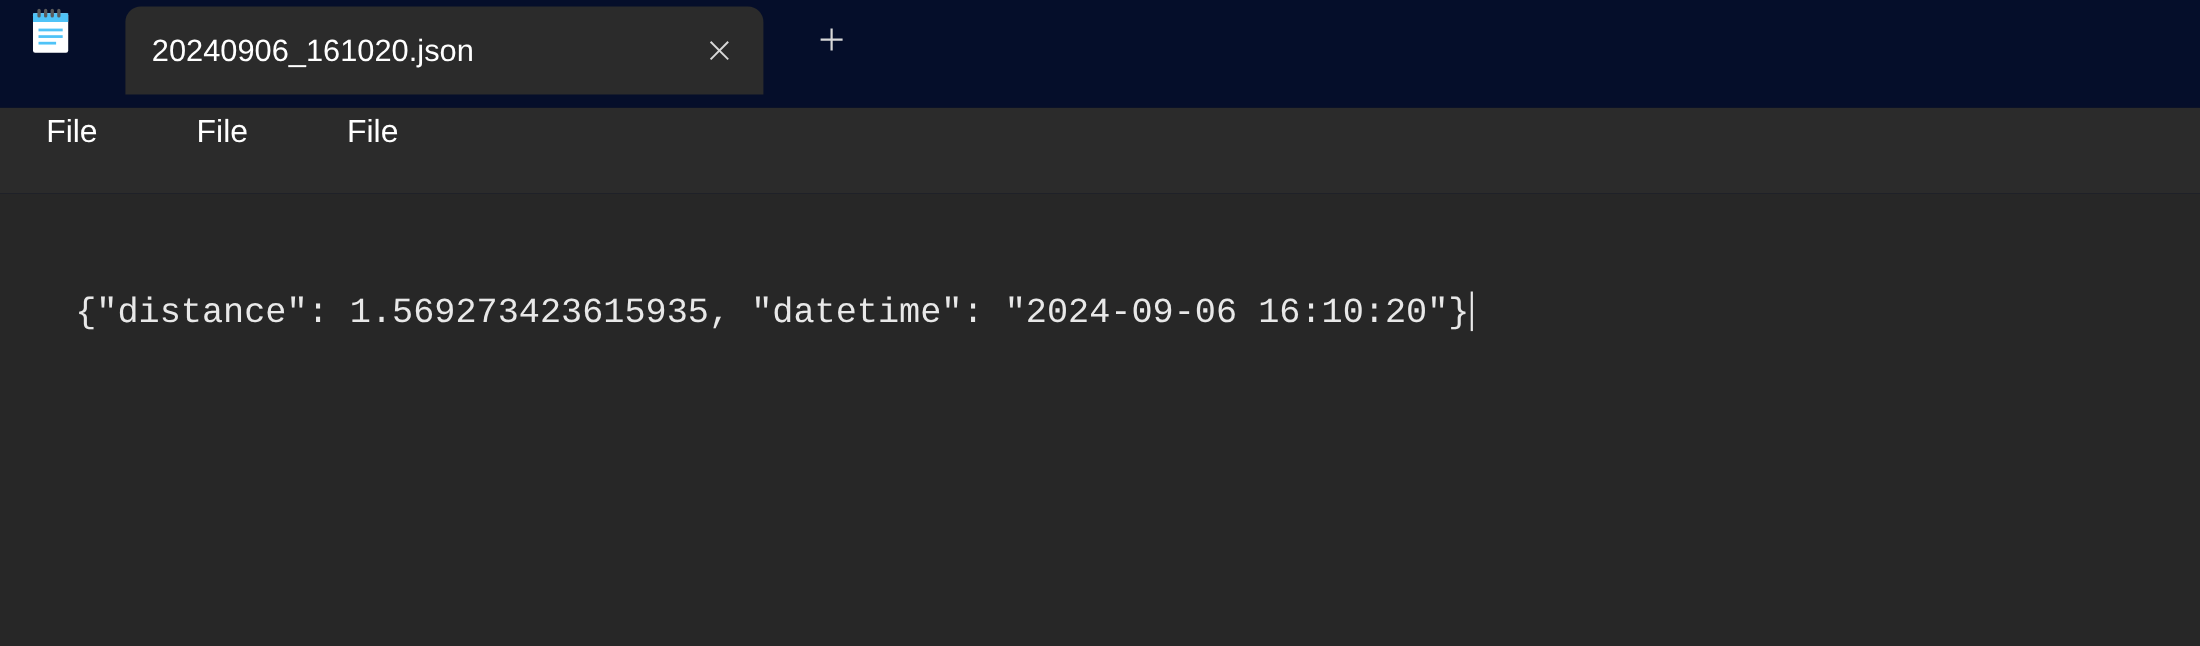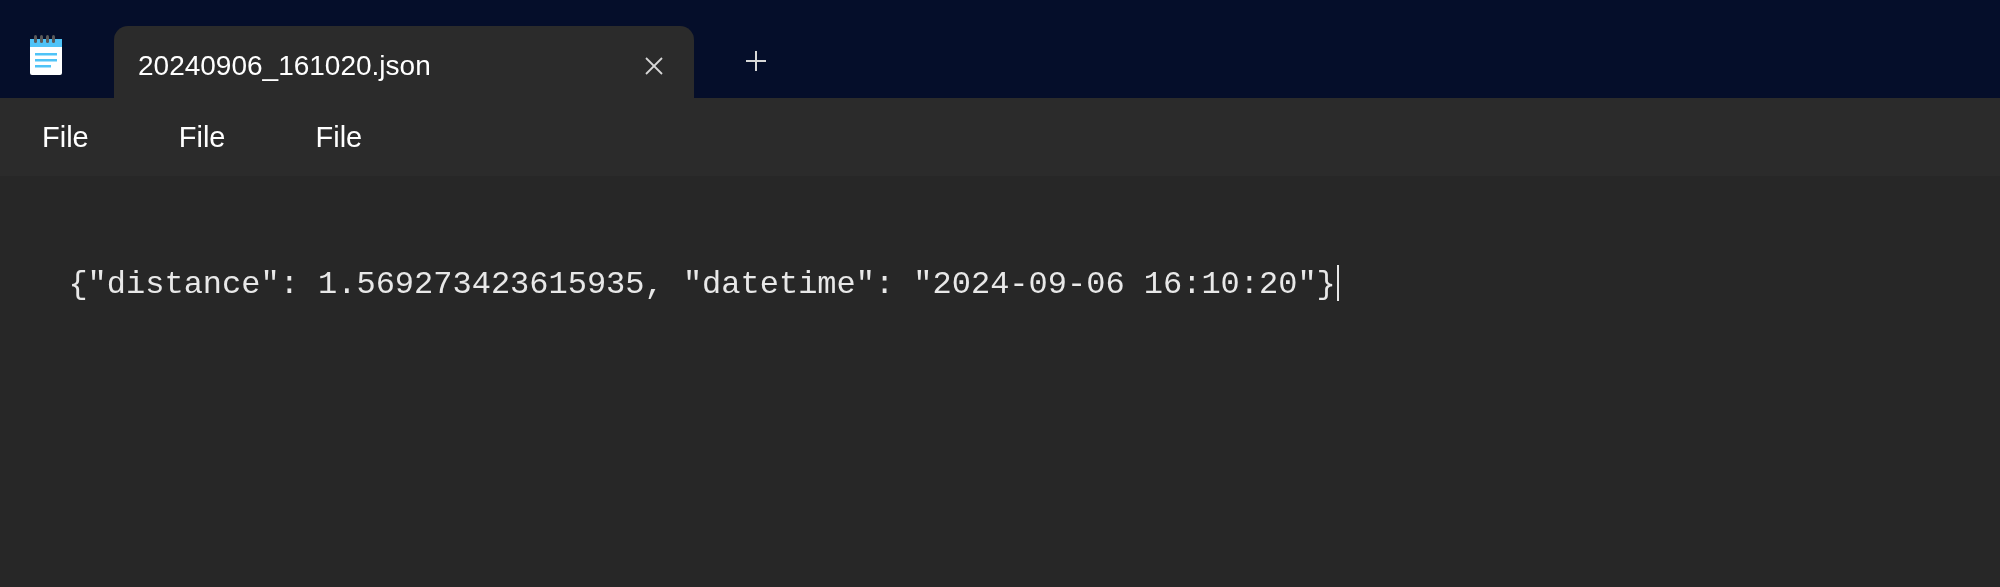--- a/index.html
+++ b/index.html
@@ -9,25 +9,25 @@
     }
     body {
       font-family: 'Segoe UI', Tahoma, sans-serif;
       background: #050e2a;
       width: 2000px;
       height: 587px;
       overflow: hidden;
     }
     .titlebar {
       display: flex;
-      align-items: center;
+      align-items: flex-start;
       height: 98px;
       background: #050e2a;
       padding-left: 28px;
-      padding-top: 34px;
+      padding-top: 6px;
     }
     .app-icon {
       width: 36px;
       height: 44px;
       margin-right: 50px;
       margin-bottom: 22px;
       display: flex;
       align-items: center;
       justify-content: center;
     }
@@ -75,21 +75,20 @@
       color: #d8d8d8;
       cursor: pointer;
       margin-left: 32px;
       margin-bottom: 10px;
       border-radius: 6px;
     }
     .menubar {
       background: #2b2b2b;
       height: 78px;
       display: flex;
-      align-items: center;
       padding-left: 34px;
       gap: 74px;
       color: #ffffff;
       font-size: 29px;
       font-weight: 400;
     }
     .menu-item {
       cursor: pointer;
       padding: 6px 8px;
       border-radius: 4px;

